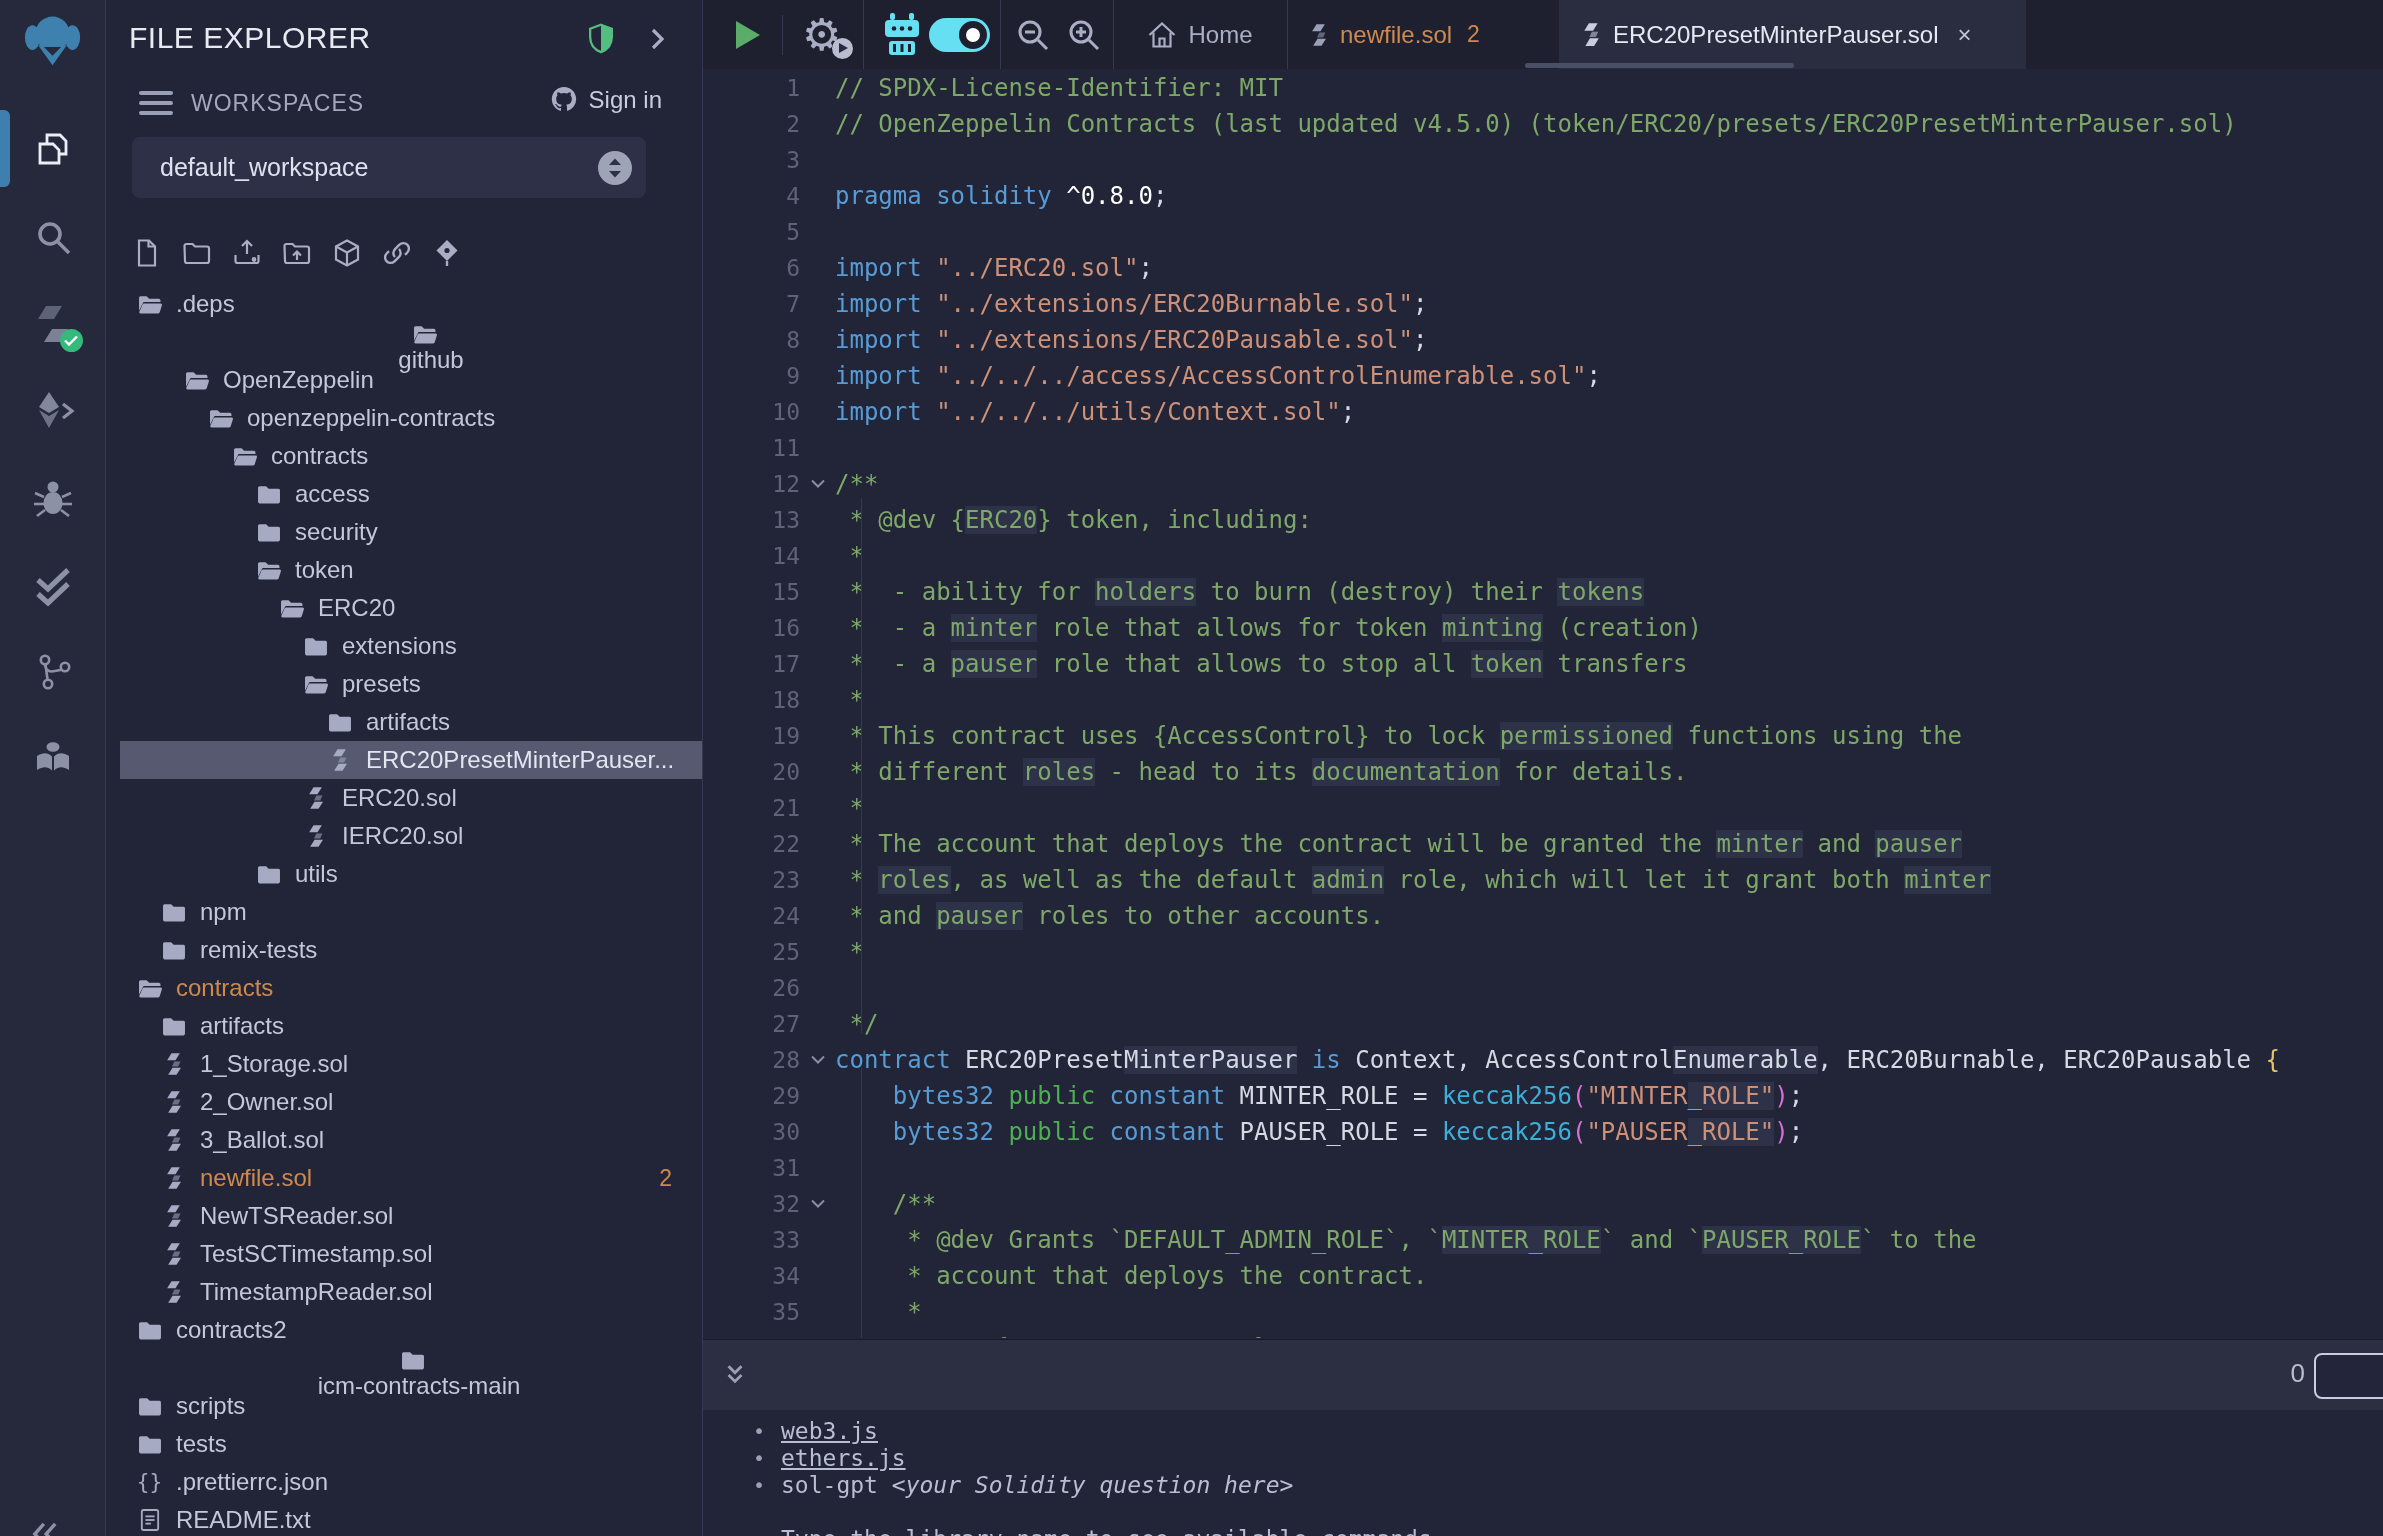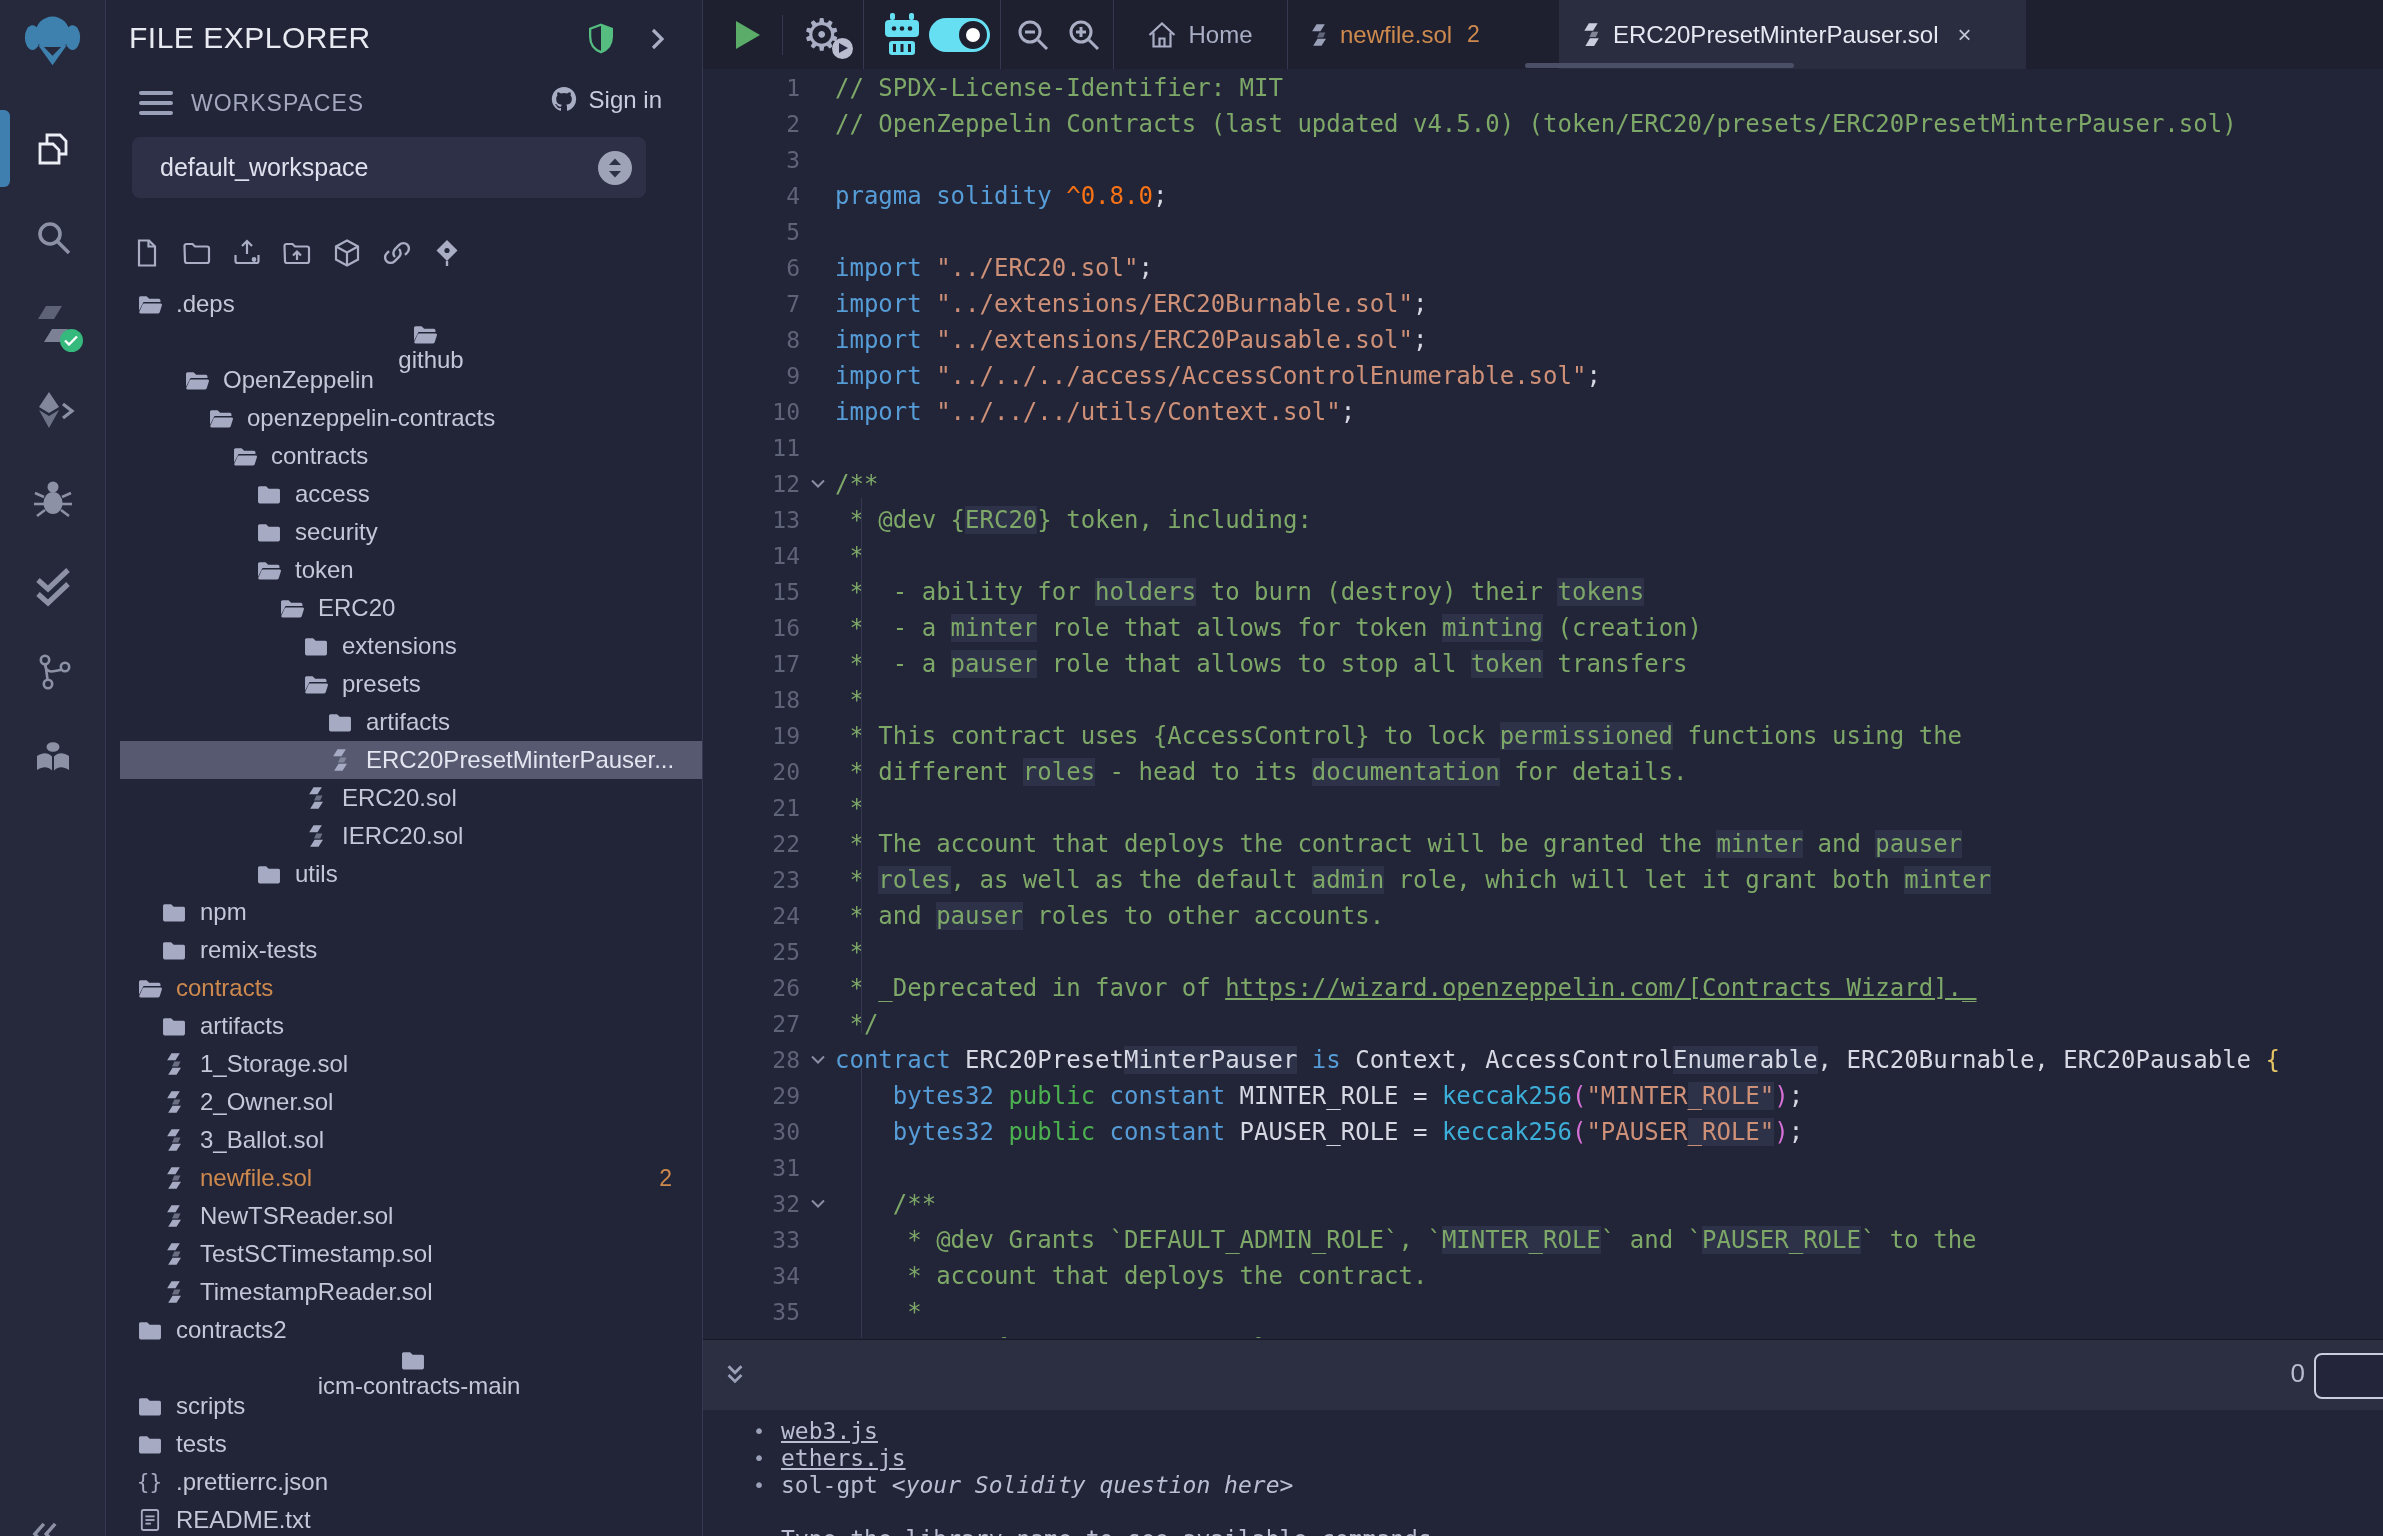--- a/index.html
+++ b/index.html
@@ -86,21 +86,21 @@
                border-radius:3px; background:#4A4E66; }
   
   .code { position:absolute; top:69px; left:0; right:0; height:1269px; overflow:hidden;
           background:#222437; font-family:"DejaVu Sans Mono", monospace; padding-top:1px; }
   .guide { position:absolute; width:1px; background:#343850; left:158px; }
   .cline { display:flex; height:36px; line-height:36px; white-space:pre; }
   .ln { width:97px; flex:none; text-align:right; color:#5F6378; font-size:23px; }
   .foldc { width:35px; flex:none; display:flex; align-items:center; justify-content:center; }
   .ctext { font-size:24px; color:#D6D9E4; }
   .seg.c { color:#7EA868; } .seg.k { color:#569CD6; } .seg.s { color:#CE9178; }
-  .seg.n { color:#f97316; } .seg.t { color:#D6D9E4; } .seg.f { color:#3CAED8; }
+  .seg.n { color:#ffffff; } .seg.t { color:#D6D9E4; } .seg.f { color:#3CAED8; }
   .seg.p { color:#D670D6; } .seg.y { color:#E5C464; } .seg.g { color:#4CAF50; }
   .seg.l { color:#7EA868; text-decoration:underline; }
   .seg.h { background:#2E3249; }
   
   .terminal { position:absolute; left:0; right:0; bottom:0; height:198px; background:#222437; }
   .term-bar { position:absolute; top:0; left:0; right:0; height:71px; background:#2C2E42;
               border-top:1px solid #171927; }
   .term-expand { position:absolute; left:18px; top:22px; }
   .term-badge { position:absolute; right:79px; top:18px; font-size:26px; color:#B9BDCF; }
   .term-search { position:absolute; right:-59px; top:13px; width:129px; height:46px;
@@ -740,21 +740,21 @@
           <div class="cline"><span class="ln">16</span><span class="foldc"></span><span class="ctext"><span class="seg c"> *  - a </span><span class="seg c h">minter</span><span class="seg c"> role that allows for token </span><span class="seg c h">minting</span><span class="seg c"> (creation)</span></span></div>
           <div class="cline"><span class="ln">17</span><span class="foldc"></span><span class="ctext"><span class="seg c"> *  - a </span><span class="seg c h">pauser</span><span class="seg c"> role that allows to stop all </span><span class="seg c h">token</span><span class="seg c"> transfers</span></span></div>
           <div class="cline"><span class="ln">18</span><span class="foldc"></span><span class="ctext"><span class="seg c"> *</span></span></div>
           <div class="cline"><span class="ln">19</span><span class="foldc"></span><span class="ctext"><span class="seg c"> * This contract uses {AccessControl} to lock </span><span class="seg c h">permissioned</span><span class="seg c"> functions using the</span></span></div>
           <div class="cline"><span class="ln">20</span><span class="foldc"></span><span class="ctext"><span class="seg c"> * different </span><span class="seg c h">roles</span><span class="seg c"> - head to its </span><span class="seg c h">documentation</span><span class="seg c"> for details.</span></span></div>
           <div class="cline"><span class="ln">21</span><span class="foldc"></span><span class="ctext"><span class="seg c"> *</span></span></div>
           <div class="cline"><span class="ln">22</span><span class="foldc"></span><span class="ctext"><span class="seg c"> * The account that deploys the contract will be granted the </span><span class="seg c h">minter</span><span class="seg c"> and </span><span class="seg c h">pauser</span></span></div>
           <div class="cline"><span class="ln">23</span><span class="foldc"></span><span class="ctext"><span class="seg c"> * </span><span class="seg c h">roles</span><span class="seg c">, as well as the default </span><span class="seg c h">admin</span><span class="seg c"> role, which will let it grant both </span><span class="seg c h">minter</span></span></div>
           <div class="cline"><span class="ln">24</span><span class="foldc"></span><span class="ctext"><span class="seg c"> * and </span><span class="seg c h">pauser</span><span class="seg c"> roles to other accounts.</span></span></div>
           <div class="cline"><span class="ln">25</span><span class="foldc"></span><span class="ctext"><span class="seg c"> *</span></span></div>
-          <div class="cline"><span class="ln">26</span><span class="foldc"></span><span class="ctext"><span class="seg c"> * _Deprecated in favor of </span><span class="seg l">https://wizard.openzeppelin.com/[Contracts Wizard]._</span></span></div>
+          <div class="cline"><span class="ln">26</span><span class="foldc"></span></div>
           <div class="cline"><span class="ln">27</span><span class="foldc"></span><span class="ctext"><span class="seg c"> */</span></span></div>
           <div class="cline"><span class="ln">28</span><span class="foldc"><svg width="18" height="12" viewBox="0 0 18 12">
                 <polyline points="3,2.5 9,8.5 15,2.5" fill="none" stroke="#8A8FA5" stroke-width="2"></polyline>
               </svg></span><span class="ctext"><span class="seg k">contract </span><span class="seg t">ERC20Preset</span><span class="seg t h">MinterPauser</span><span class="seg t"> </span><span class="seg k">is</span><span class="seg t"> Context, AccessControl</span><span class="seg t h">Enumerable</span><span class="seg t">, ERC20Burnable, ERC20Pausable </span><span class="seg y">{</span></span></div>
           <div class="cline"><span class="ln">29</span><span class="foldc"></span><span class="ctext"><span class="seg t">    </span><span class="seg k">bytes32 </span><span class="seg g">public </span><span class="seg k">constant </span><span class="seg t">MINTER_ROLE</span><span class="seg t"> = </span><span class="seg f">keccak256</span><span class="seg p">(</span><span class="seg s">"MINTER</span><span class="seg s h">_ROLE"</span><span class="seg p">)</span><span class="seg t">;</span></span></div>
           <div class="cline"><span class="ln">30</span><span class="foldc"></span><span class="ctext"><span class="seg t">    </span><span class="seg k">bytes32 </span><span class="seg g">public </span><span class="seg k">constant </span><span class="seg t">PAUSER_ROLE</span><span class="seg t"> = </span><span class="seg f">keccak256</span><span class="seg p">(</span><span class="seg s">"PAUSER</span><span class="seg s h">_ROLE"</span><span class="seg p">)</span><span class="seg t">;</span></span></div>
           <div class="cline"><span class="ln">31</span><span class="foldc"></span><span class="ctext"></span></div>
           <div class="cline"><span class="ln">32</span><span class="foldc"><svg width="18" height="12" viewBox="0 0 18 12">
                 <polyline points="3,2.5 9,8.5 15,2.5" fill="none" stroke="#8A8FA5" stroke-width="2"></polyline>
               </svg></span><span class="ctext"><span class="seg t">    </span><span class="seg c">/**</span></span></div>

